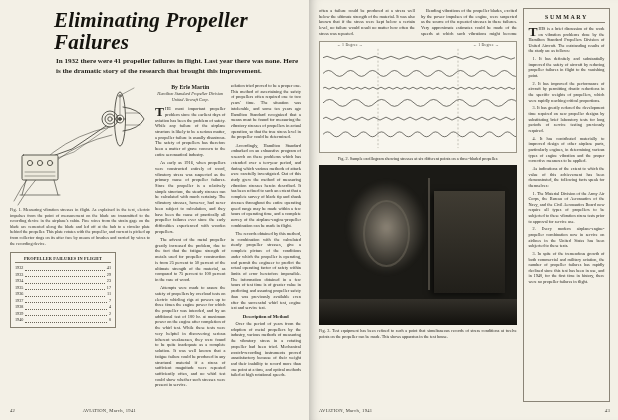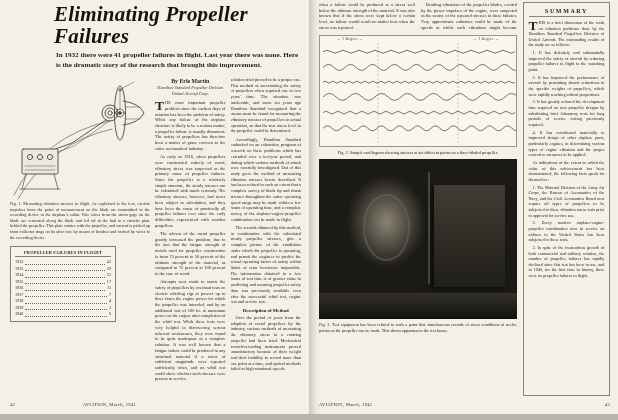--- a/index.html
+++ b/index.html
@@ -1,18 +1,18 @@
 <!DOCTYPE html>
 <html><head>
 <meta charset="utf-8">
 <style>
   * { box-sizing: border-box; margin: 0; padding: 0; }
   html,body { width:618px; height:420px; overflow:hidden; background:#b8b5ab; }
   body { font-family:"Liberation Serif", serif; color:#26251f; }
-  .spread { width:618px; height:408px; display:flex; background:#e8e5da;align-items:center; }
+  .spread { width:618px; height:408px; display:flex; background:#e8e5da; }
   .page { width:309px; height:420px; background:#f3f0e6; position:relative; }
   .page.right { box-shadow: inset 10px 0 12px -10px rgba(0,0,0,.35); }
 
   
   .page.left { padding:9px 8px 0 10px; }
   .title { font-size:21px; font-style:italic; font-weight:bold; letter-spacing:.2px;
            color:#14130e; margin:0 0 4px 44px; line-height:1.05; }
   .deck { font-size:7.1px; font-weight:bold; line-height:1.4; margin:0 0 6px 46px; width:248px; }
   .lp-content { display:flex; gap:5px; height:340px; overflow:hidden; }
   .figcol { width:140px; flex:none; }

